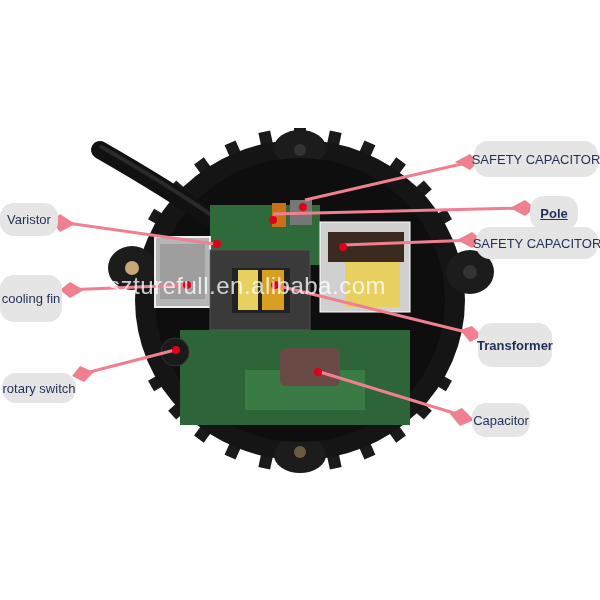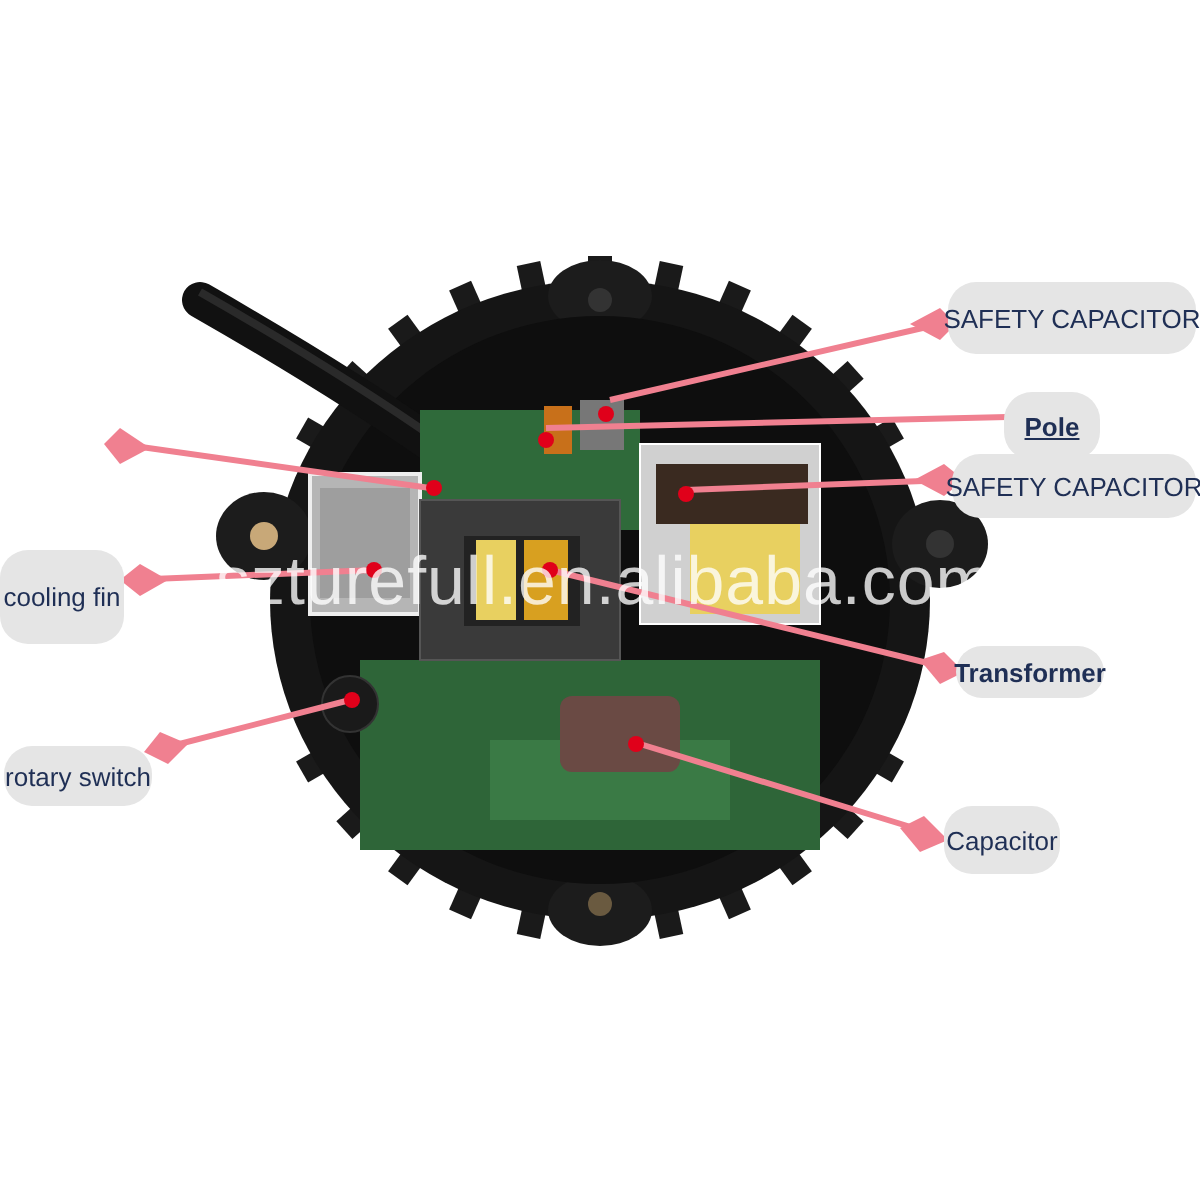--- a/index.html
+++ b/index.html
@@ -5,21 +5,21 @@
     html, body { margin: 0; padding: 0; background: #ffffff; }
     #stage { position: relative; width: 600px; height: 600px; overflow: hidden; background: #ffffff; font-family: "Liberation Sans", sans-serif; }
     .photo { position: absolute; left: 0; top: 0; width: 600px; height: 600px; }
     .label {
       position: absolute; background: #e5e5e5; color: #1f2f55;
       border-radius: 14px; font-size: 13px; display: flex; align-items: center; justify-content: center;
       box-sizing: border-box; white-space: nowrap;
     }
     .label.bold { font-weight: bold; }
     .watermark {
-      position: absolute; left: 108px; top: 272px; font-size: 34px; color: rgba(255,255,255,0.78);
+      position: absolute; left: 108px; top: 272px; font-size: 24px; color: rgba(255,255,255,0.78);
       letter-spacing: 0.5px; font-family: "Liberation Sans", sans-serif;
     }
   </style>
 </head>
 <body>
 
 <div id="stage">
   <svg class="photo" viewBox="0 0 600 600">
 
     <g fill="#1a1a1a">
@@ -113,19 +113,20 @@
       <circle cx="187" cy="285" r="4"></circle>
       <circle cx="275" cy="285" r="4"></circle>
       <circle cx="176" cy="350" r="4"></circle>
       <circle cx="318" cy="372" r="4"></circle>
     </g>
   </svg>
 
   <div class="watermark">szturefull.en.alibaba.com</div>
 
   <div class="label" style="left:474px;top:141px;width:124px;height:36px;">SAFETY CAPACITOR</div>
-  <div class="label bold" style="left:502px;top:196px;width:48px;height:34px;text-decoration:underline;">Pole</div>
+  <div class="label bold" style="left:530px;top:196px;width:48px;height:34px;text-decoration:underline;">Pole</div>
   <div class="label" style="left:476px;top:227px;width:122px;height:32px;">SAFETY CAPACITOR</div>
-  <div class="label bold" style="left:478px;top:323px;width:74px;height:26px;">Transformer</div>
+  <div class="label bold" style="left:478px;top:323px;width:74px;height:44px;">Transformer</div>
   <div class="label" style="left:472px;top:403px;width:58px;height:34px;">Capacitor</div>
+  <div class="label" style="left:0px;top:203px;width:58px;height:33px;">Varistor</div>
   <div class="label" style="left:0px;top:275px;width:62px;height:47px;">cooling fin</div>
   <div class="label" style="left:2px;top:373px;width:74px;height:30px;">rotary switch</div>
 </div>
 
 </body></html>

